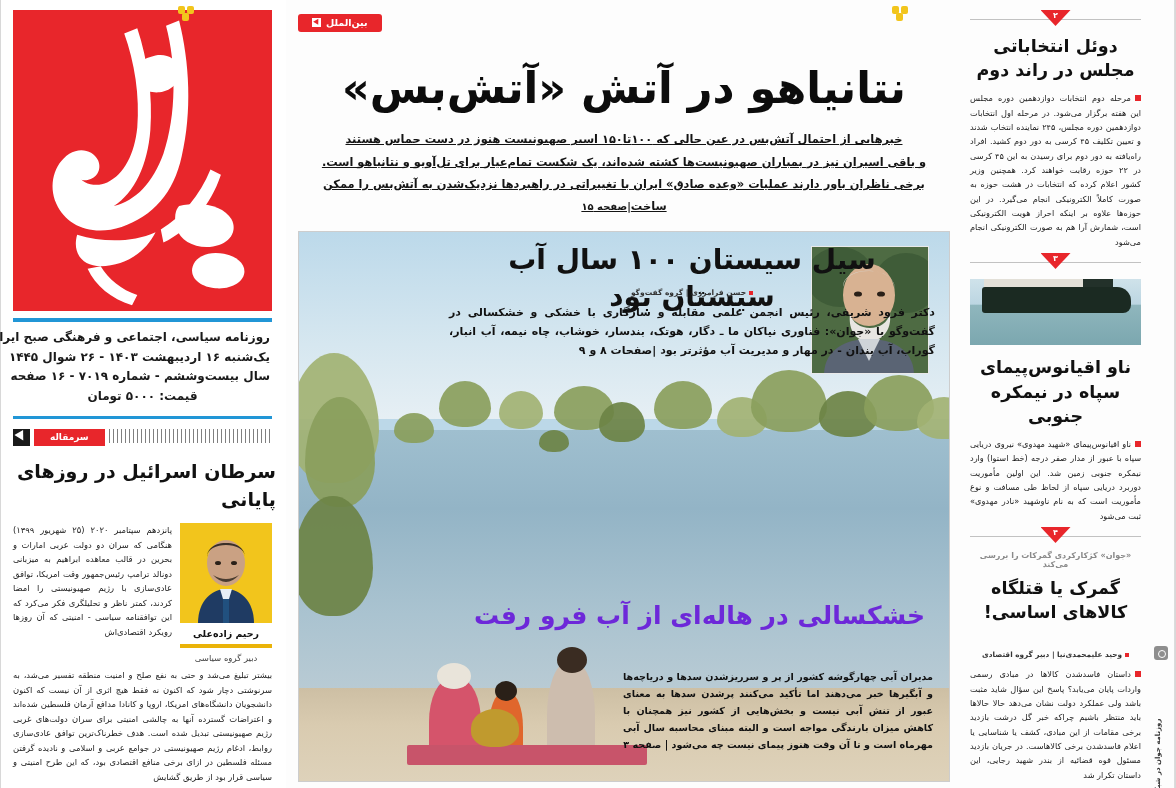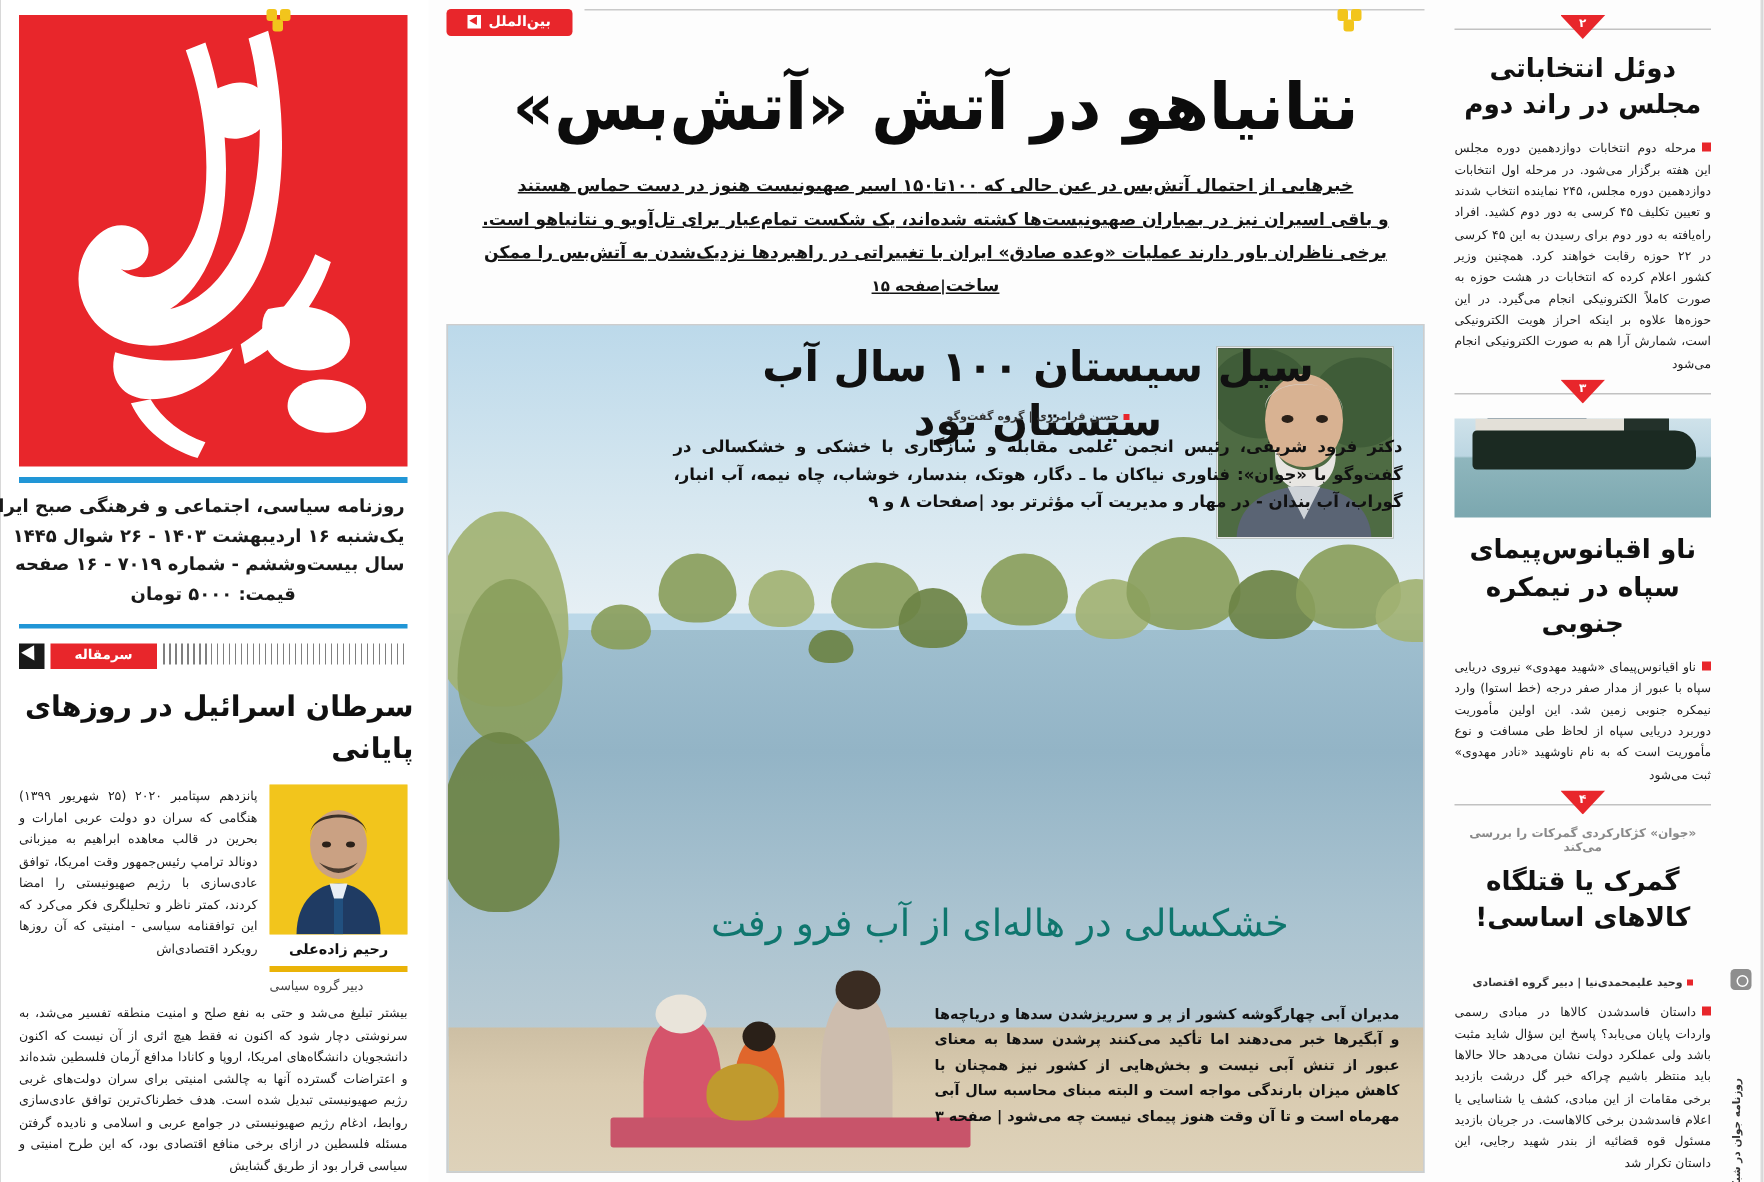--- a/index.html
+++ b/index.html
@@ -131,21 +131,21 @@
     font-weight: 700;
     color: #111;
     text-align: center;
     padding-top: 5px;
     border-bottom: 4px solid #eab308;
     padding-bottom: 5px;
   }
   .edit-role {
     font-size: 8.5px;
     color: #444;
-    text-align: left;
+    text-align: center;
     padding-top: 5px;
   }
   .edit-body-full {
     font-size: 8.4px;
     line-height: 1.72;
     text-align: justify;
     color: #1c1c1c;
     padding: 5px 4px 0 4px;
     direction: rtl;
   }
@@ -153,24 +153,25 @@
   
   .center-col {
     flex: 1 1 auto;
     padding: 6px 14px 6px 12px;
     display: flex;
     flex-direction: column;
     position: relative;
   }
   .topbar {
     display: flex;
-    align-items: flex-start;
+    align-items: flex-end;
     gap: 8px;
     height: 20px;
-    margin-bottom: 4px;
+    margin-bottom: 20px;
+    flex-direction: column;
   }
   .intl-tag {
     background: #e8262b;
     color: #fff;
     font-size: 9.5px;
     font-weight: 700;
     padding: 3px 14px 4px 14px;
     border-radius: 3px;
     display: flex;
     align-items: center;
@@ -274,22 +275,22 @@
     font-size: 11px;
     font-weight: 700;
     line-height: 1.72;
     color: #111;
   }
   .photo-head-2 {
     position: absolute;
     bottom: 150px; right: 16px; left: 175px;
     text-align: left;
     font-size: 25px;
-    font-weight: 400;
-    color: #0f766e;
+    font-weight: 700;
+    color: #6d28d9;
     line-height: 1.25;
     letter-spacing: -0.6px;
     direction: rtl;
   }
   .photo-deck-2 {
     position: absolute;
     bottom: 28px; right: 16px;
     width: 310px;
     text-align: justify;
     direction: rtl;

